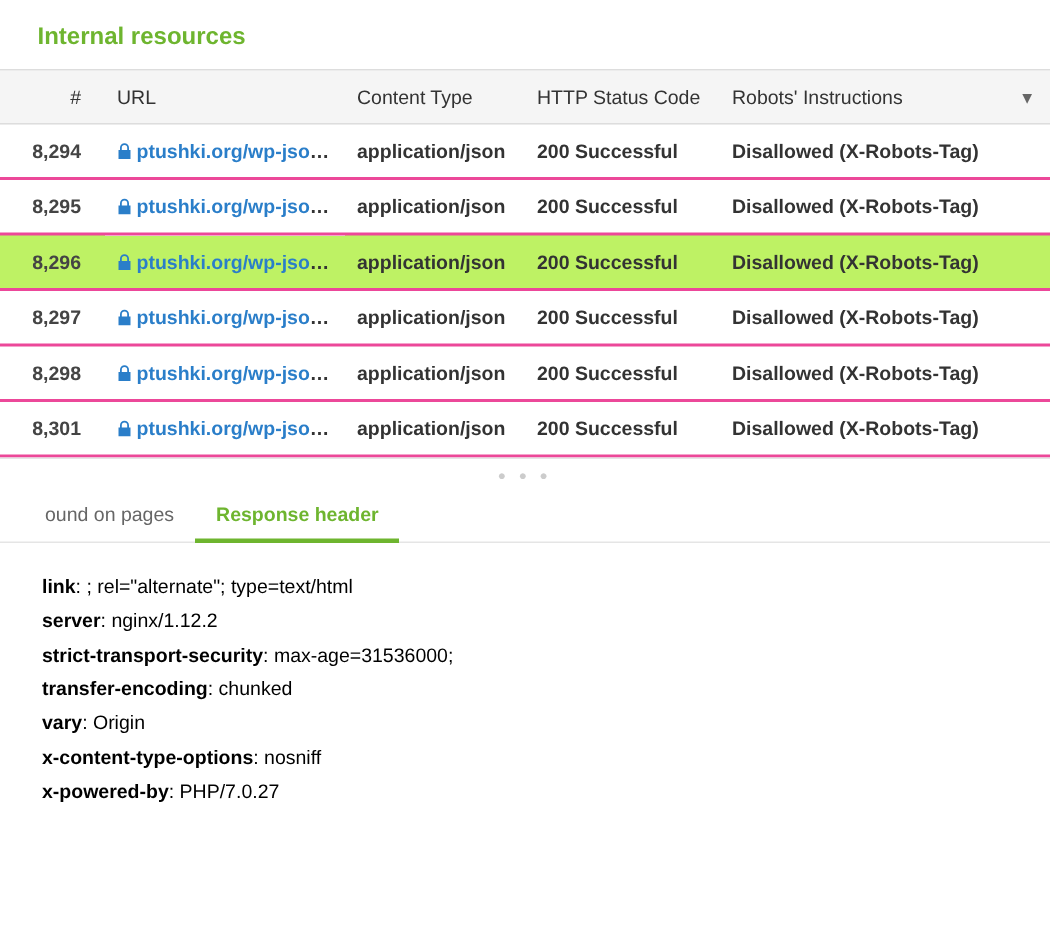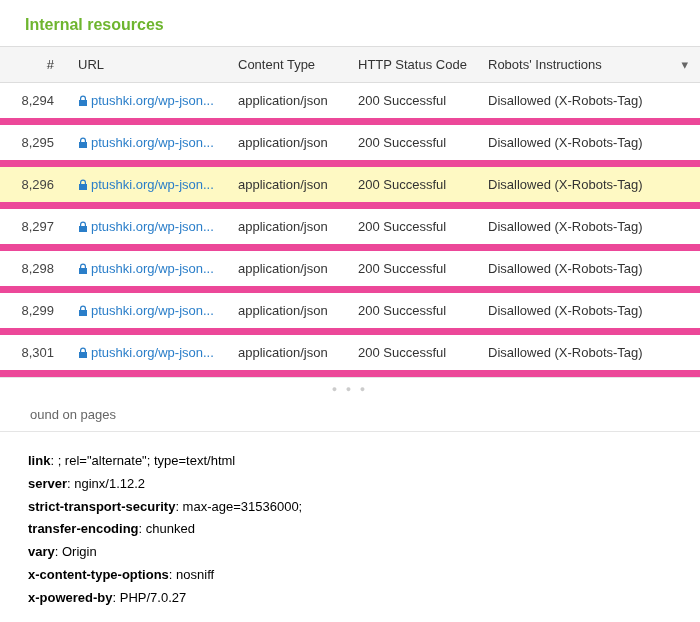--- a/index.html
+++ b/index.html
@@ -11,22 +11,22 @@
     table { width: 100%; border-collapse: collapse; }
     thead tr { background: #f5f5f5; border-top: 1px solid #ddd; border-bottom: 1px solid #ddd; }
     th { text-align: left; padding: 10px 8px; font-weight: normal; color: #333; font-size: 13px; }
     th.num-col { text-align: right; width: 70px; padding-right: 16px; }
     th.url-col { width: 160px; }
     th.ct-col { width: 120px; }
     th.status-col { width: 130px; }
     th.robots-col { }
     .chevron-th { width: 28px; text-align: right; padding-right: 12px; color: #666; }
     
-    tbody tr { border-bottom: 7px solid #ec4899; }
-    tbody tr.highlight { background: #fef9c3; }
+    tbody tr { border-bottom: 2px solid #ec4899; font-weight: bold; }
+    tbody tr.highlight { background: #bef264; }
     td { padding: 10px 8px; color: #333; font-size: 13px; }
     td.num-col { text-align: right; padding-right: 16px; color: #444; }
     td.url-col { white-space: nowrap; overflow: hidden; text-overflow: ellipsis; max-width: 160px; }
     .url-link { color: #2a7ec9; text-decoration: none; }
     .lock-icon { display: inline-block; vertical-align: -1px; margin-right: 3px; }
     
     .divider-dots { text-align: center; color: #ccc; padding: 6px 0 3px; font-size: 9px; letter-spacing: 3px; border-top: 1px solid #e5e5e5; }
     
     .tabs { display: flex; padding: 0 16px; border-bottom: 1px solid #e5e5e5; }
     .tab { padding: 10px 14px 9px; color: #666; cursor: pointer; font-size: 13px; text-align: right; }
@@ -92,45 +92,37 @@
         <tr>
           <td class="num-col">8,298</td>
           <td class="url-col"><span><svg class="lock-icon" width="10" height="11" viewBox="0 0 10 11">
                 <path fill="#2a7ec9" d="M2 5V3.5a3 3 0 016 0V5h1v6H1V5h1zm1.2 0h3.6V3.5a1.8 1.8 0 00-3.6 0V5z"></path>
               </svg></span><a href="#" class="url-link">ptushki.org/wp-json...</a></td>
           <td>application/json</td>
           <td>200 Successful</td>
           <td colspan="2">Disallowed (X-Robots-Tag)</td>
         </tr>
         <tr>
-          <td class="num-col">8,299</td>
-          <td class="url-col"><span><svg class="lock-icon" width="10" height="11" viewBox="0 0 10 11">
-                <path fill="#2a7ec9" d="M2 5V3.5a3 3 0 016 0V5h1v6H1V5h1zm1.2 0h3.6V3.5a1.8 1.8 0 00-3.6 0V5z"></path>
-              </svg></span><a href="#" class="url-link">ptushki.org/wp-json...</a></td>
-          <td>application/json</td>
-          <td>200 Successful</td>
-          <td colspan="2">Disallowed (X-Robots-Tag)</td>
-        </tr>
-        <tr>
           <td class="num-col">8,301</td>
           <td class="url-col"><span><svg class="lock-icon" width="10" height="11" viewBox="0 0 10 11">
                 <path fill="#2a7ec9" d="M2 5V3.5a3 3 0 016 0V5h1v6H1V5h1zm1.2 0h3.6V3.5a1.8 1.8 0 00-3.6 0V5z"></path>
               </svg></span><a href="#" class="url-link">ptushki.org/wp-json...</a></td>
           <td>application/json</td>
           <td>200 Successful</td>
           <td colspan="2">Disallowed (X-Robots-Tag)</td>
         </tr>
       </tbody>
   </table>
 </div>
 
 <div class="divider-dots">● ● ●</div>
 
 <div class="tabs">
   <div class="tab">ound on pages</div>
+  <div class="tab active">Response header</div>
 </div>
 
 <div class="header-details" id="hdr-details">
     <div><span class="hdr-key">link</span><span>: <https: ptushki.org="" news="" world="" 1482.html="">; rel="alternate"; type=text/html</https:></span></div>
     <div><span class="hdr-key">server</span><span>: nginx/1.12.2</span></div>
     <div><span class="hdr-key">strict-transport-security</span><span>: max-age=31536000;</span></div>
     <div><span class="hdr-key">transfer-encoding</span><span>: chunked</span></div>
     <div><span class="hdr-key">vary</span><span>: Origin</span></div>
     <div><span class="hdr-key">x-content-type-options</span><span>: nosniff</span></div>
     <div><span class="hdr-key">x-powered-by</span><span>: PHP/7.0.27</span></div>

